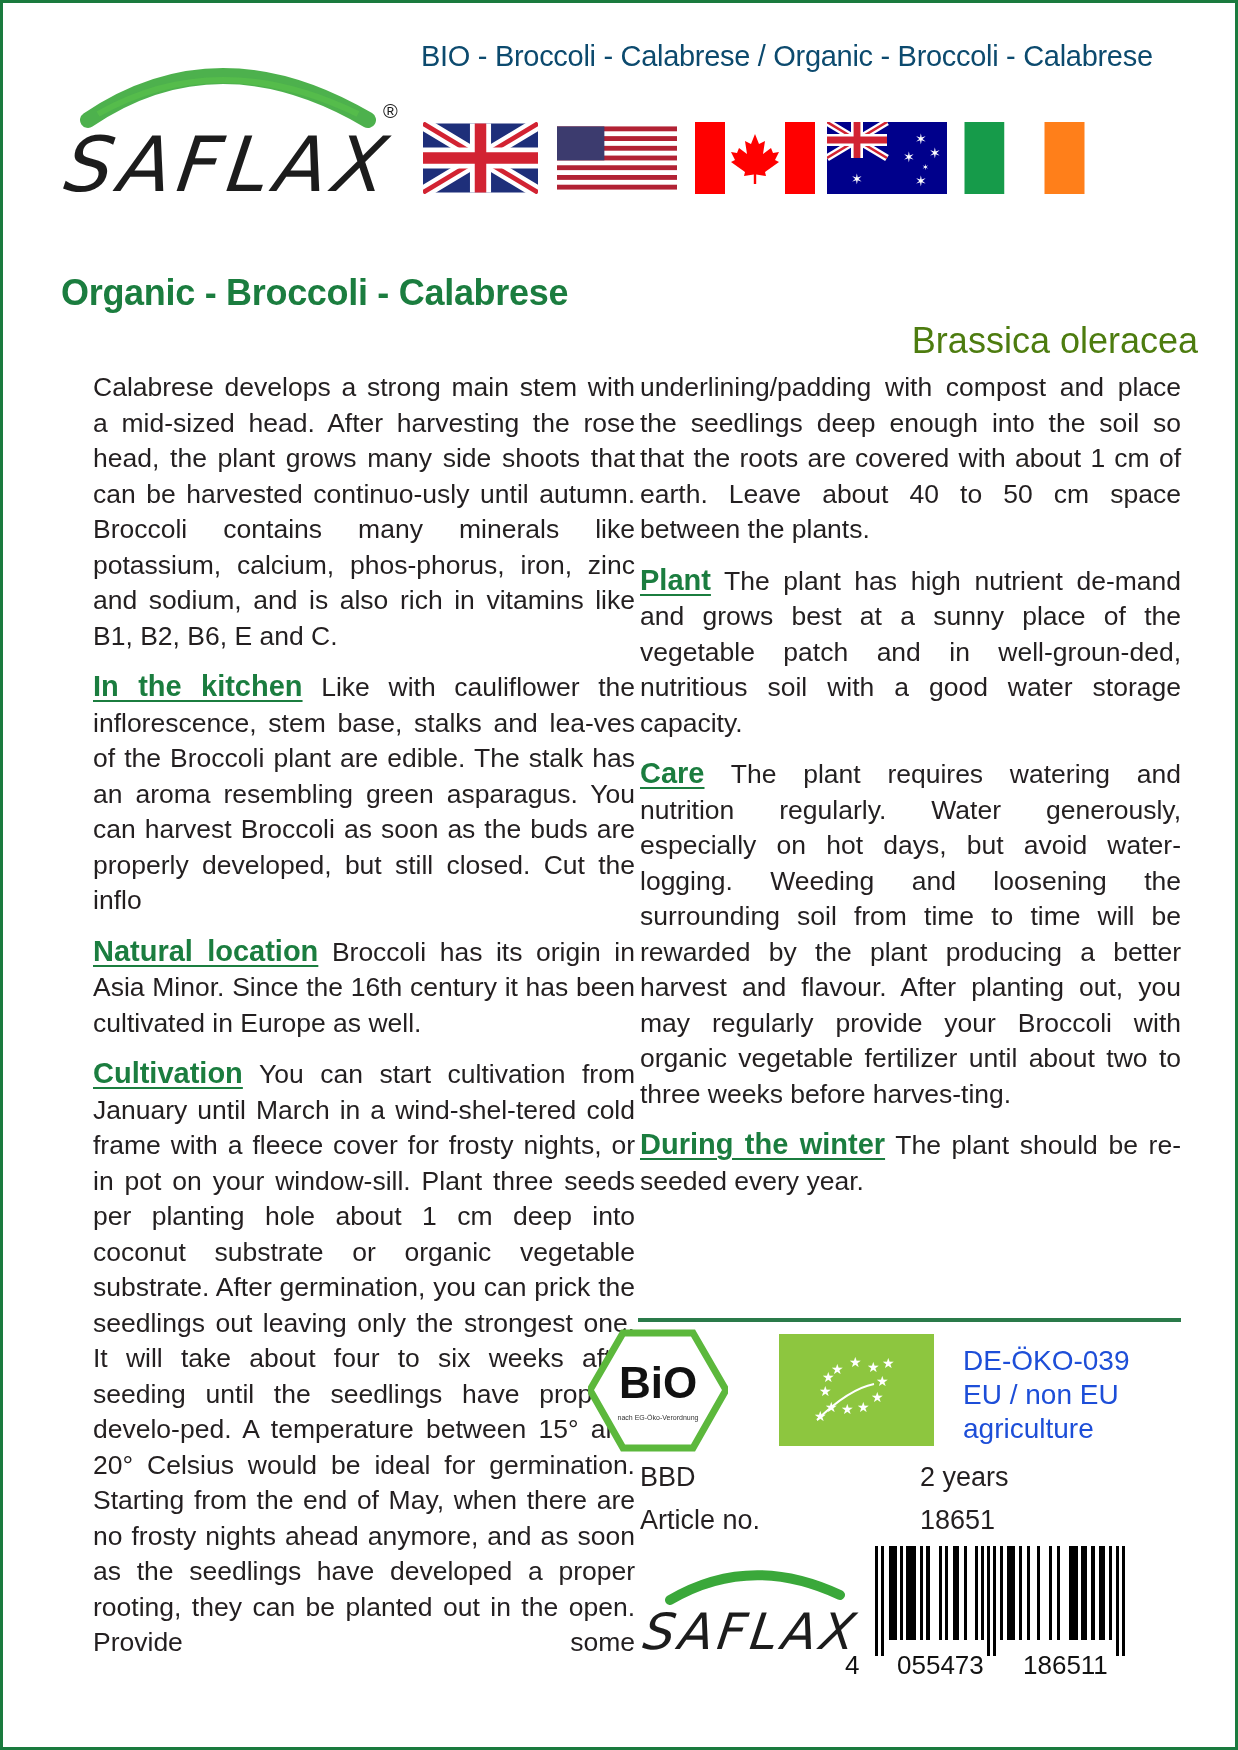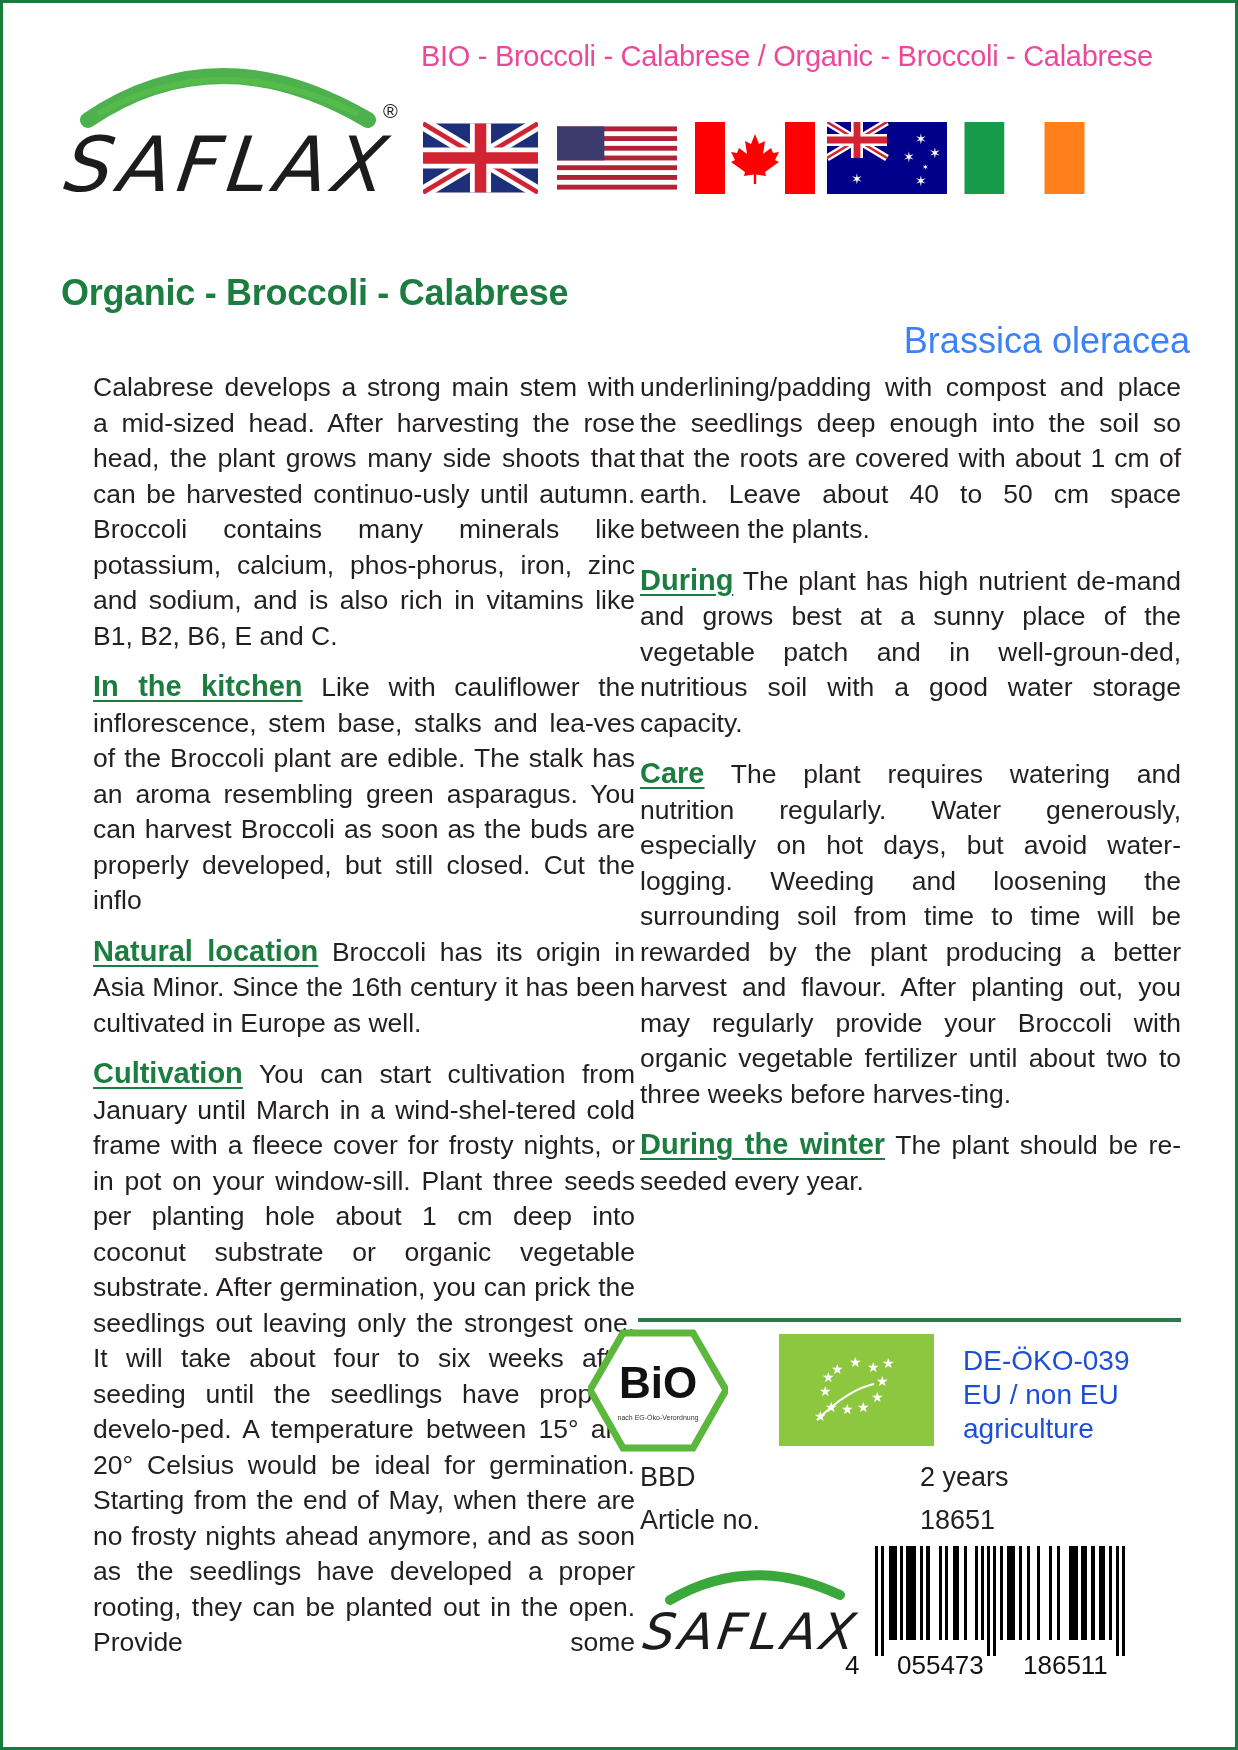--- a/index.html
+++ b/index.html
@@ -7,29 +7,29 @@
          font-family:"Liberation Sans", "DejaVu Sans", sans-serif; color:#231f20; }
   .frame { position:absolute; left:0; top:0; width:1232px; height:1744px;
            border:3px solid #1a7a3e; }
 
   
   .logo { position:absolute; left:58px; top:42px; width:350px; height:170px; }
   .logo-text { position:absolute; left:8px; top:78px; font-family:"DejaVu Sans", sans-serif;
                font-style:italic; font-size:76px; letter-spacing:6px; color:#1c1c1c;
                font-weight:normal; transform:skewX(-8deg); }
   .reg { position:absolute; left:325px; top:58px; font-size:20px; color:#1c1c1c; }
-  .header-title { position:absolute; left:421px; top:40px; font-size:29px; color:#ec4899;
+  .header-title { position:absolute; left:421px; top:40px; font-size:29px; color:#0c4a6e;
                   letter-spacing:-0.3px; white-space:nowrap; }
   .flags { position:absolute; top:122px; left:423px; height:72px; }
   .flag { position:absolute; top:0; height:72px; }
 
   
   .main-title { position:absolute; left:61px; top:272px; font-size:36px; font-weight:bold;
                 color:#1b7d3f; letter-spacing:-0.3px; }
-  .latin { position:absolute; right:48px; top:320px; font-size:36px; color:#3b82f6; }
+  .latin { position:absolute; right:40px; top:320px; font-size:36px; color:#4d7c0f; }
 
   .col { position:absolute; width:542px; font-size:26.5px; line-height:35.5px;
          text-align:justify; color:#231f20; }
   .col p { margin:0 0 15px 0; }
   .col-left { left:61px; top:370px;margin-left:32px; }
   .col-right { left:640px; top:370px; width:541px; }
   .hd { font-weight:bold; color:#1b7d3f; text-decoration:underline;
         text-decoration-thickness:2px; text-underline-offset:4px; font-size:29px; }
 
   
@@ -120,21 +120,21 @@
 
 <div class="col col-left">
   <p>Calabrese develops a strong main stem with a mid-sized head. After harvesting the rose head, the plant grows many side shoots that can be harvested continuo-usly until autumn. Broccoli contains many minerals like potassium, calcium, phos-phorus, iron, zinc and sodium, and is also rich in vitamins like B1, B2, B6, E and C.</p>
   <p><span class="hd">In the kitchen</span><span> Like with cauliflower the inflorescence, stem base, stalks and lea-ves of the Broccoli plant are edible. The stalk has an aroma resembling green asparagus. You can harvest Broccoli as soon as the buds are properly developed, but still closed. Cut the inflo</span></p>
   <p><span class="hd">Natural location</span><span> Broccoli has its origin in Asia Minor. Since the 16th century it has been cultivated in Europe as well.</span></p>
   <p style="text-align-last:justify"><span class="hd">Cultivation</span><span>  You can start cultivation from January until March in a wind-shel-tered cold frame with a fleece cover for frosty nights, or in pot on your window-sill. Plant three seeds per planting hole about 1 cm deep into coconut substrate or organic vegetable substrate. After germination, you can prick the seedlings out leaving only the strongest one. It will take about four to six weeks after seeding until the seedlings have properly develo-ped. A temperature between 15° and 20° Celsius would be ideal for germination. Starting from the end of May, when there are no frosty nights ahead anymore, and as soon as the seedlings have developed a proper rooting, they can be planted out in the open. Provide some</span></p>
 </div>
 
 <div class="col col-right">
   <p>underlining/padding with compost and place the seedlings deep enough into the soil so that the roots are covered with about 1 cm of earth. Leave about 40 to 50 cm space between the plants.</p>
-  <p><span class="hd">During</span><span> The plant has high nutrient de-mand and grows best at a sunny place of the vegetable patch and in well-groun-ded, nutritious soil with a good water storage capacity.</span></p>
+  <p><span class="hd">Plant</span><span> The plant has high nutrient de-mand and grows best at a sunny place of the vegetable patch and in well-groun-ded, nutritious soil with a good water storage capacity.</span></p>
   <p><span class="hd">Care</span><span> The plant requires watering and nutrition regularly. Water generously, especially on hot days, but avoid water-logging. Weeding and loosening the surrounding soil from time to time will be rewarded by the plant producing a better harvest and flavour. After planting out, you may regularly provide your Broccoli with organic vegetable fertilizer until about two to three weeks before harves-ting.</span></p>
   <p><span class="hd">During the winter</span><span> The plant should be re-seeded every year.</span></p>
 </div>
 
 <div class="divider"></div>
 
 <div class="bio-badge">
   <svg width="140" height="125" viewBox="0 0 140 125">
     <polygon points="35,5 105,5 138,62 105,120 35,120 2,62" fill="#fff" stroke="#5cb83c" stroke-width="7"></polygon>
     <text x="70" y="70" text-anchor="middle" font-family="Liberation Sans, sans-serif" font-weight="bold" font-size="44" fill="#111">BiO</text>

